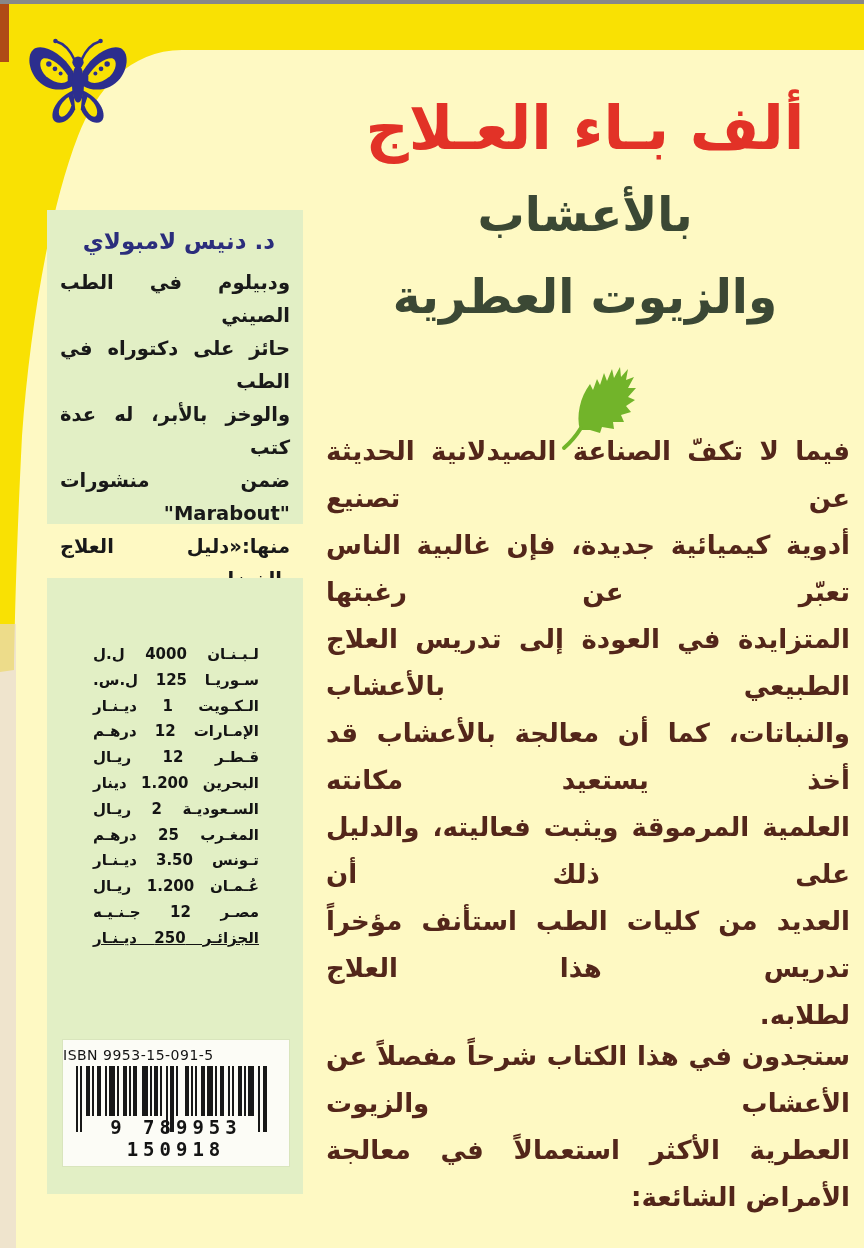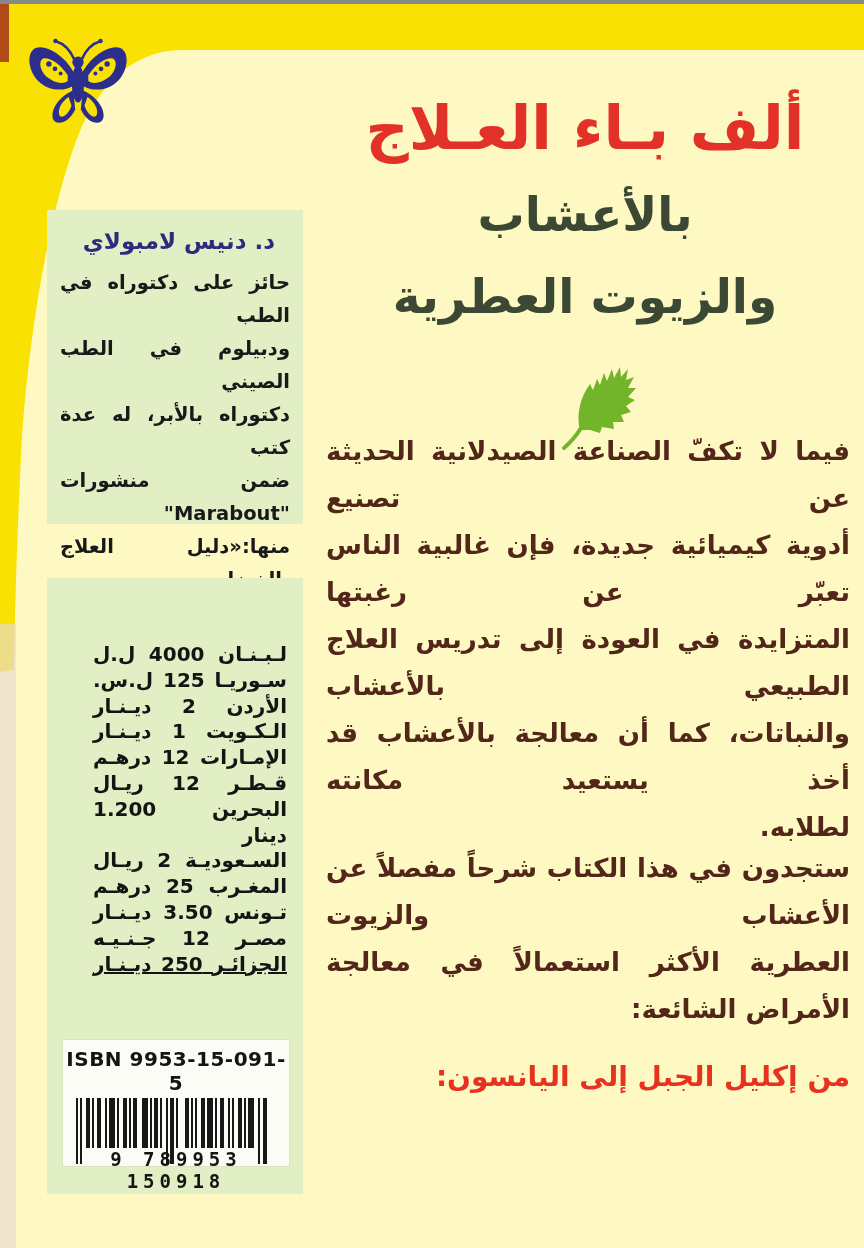--- a/index.html
+++ b/index.html
@@ -24,30 +24,30 @@
   
   .leaf{position:absolute;left:548px;top:350px;width:104px;height:100px;}
   
   .green-box{position:absolute;left:47px;width:256px;background:#e2efc5;}
   .author-box{top:206px;height:314px;}
   .author-name{direction:rtl;text-align:right;padding:18px 28px 0 0;
     font-size:23px;font-weight:800;color:#2b2d7c;}
   .author-bio{direction:rtl;margin-top:12px;padding:0 13px;
     font-size:19.5px;font-weight:700;color:#191919;line-height:33px;}
   .price-box{top:574px;height:616px;}
-  .price-lines{direction:rtl;margin-top:64px;padding:0 16px 0 46px;
-    font-size:20px;font-weight:700;color:#141414;line-height:25.8px;}
+  .price-lines{direction:rtl;margin-top:64px;padding:0 44px 0 46px;
+    font-size:15px;font-weight:700;color:#141414;line-height:25.8px;}
   
   .lines > div{text-align:justify;text-align-last:justify;}
   .lines > div:last-child{text-align-last:right;}
   .force-just > div:last-child{text-align-last:justify;text-decoration:underline;}
   
   .barcode-box{position:absolute;left:16px;top:462px;width:226px;height:126px;
     background:#fcfcf6;box-shadow:0 0 0 1px rgba(0,0,0,.04);}
-  .isbn-label{margin-top:7px;text-align:center;font-size:20px;font-weight:700;
+  .isbn-label{margin-top:7px;text-align:left;font-size:14px;font-weight:400;
     color:#141414;letter-spacing:.5px;font-family:"DejaVu Sans",sans-serif;}
   .bars{position:relative;width:200px;height:74px;margin:3px auto 0;}
   .bar{position:absolute;top:0;background:#181818;}
   .bc-digits{position:absolute;top:50px;left:0;width:100%;text-align:center;
     font-size:19px;font-weight:600;color:#141414;letter-spacing:5px;
     font-family:"DejaVu Sans Mono",monospace;}
   
   .desc{position:absolute;left:326px;top:424px;width:524px;direction:rtl;
     color:#53261a;font-weight:700;}
   .para{font-size:26px;line-height:47px;}
@@ -95,43 +95,43 @@
   </div>
 
   <svg class="leaf" viewBox="0 0 100 100" aria-hidden="true">
     <path fill="#72b42a" d="M30,76 C26,62 30,43 40,30 L43,36 L47,25 L50,31 L54,19 L57,27 L62,15 L64,24 L70,13 L71,23 L78,15 L76,26 L84,23 L78,34 L86,34 L78,43 L85,46 L76,52 L81,58 L71,61 L74,68 L63,68 L64,75 L52,73 L50,79 L40,76 Z"></path>
     <path stroke="#72b42a" stroke-width="4" fill="none" stroke-linecap="round" d="M31,74 C26,82 21,88 14,94"></path>
   </svg>
 
   <div class="green-box author-box">
     <div class="author-name">د. دنيس لامبولاي</div>
     <div class="author-bio lines">
+        <div>ودبيلوم في الطب الصيني</div>
         <div>حائز على دكتوراه في الطب</div>
-        <div>ودبيلوم في الطب الصيني</div>
-        <div>دكتوراه بالأبر، له عدة كتب</div>
+        <div>والوخز بالأبر، له عدة كتب</div>
         <div>ضمن منشورات "Marabout"</div>
         <div>منها:«دليل العلاج بالخضار</div>
         <div>والفواكه والحبوب» و٢٠٠</div>
         <div>وصفة طبيعية للنشاط</div>
         <div>والصحة والطاقة الجنسية».</div>
       </div>
   </div>
 
   <div class="green-box price-box">
     <div class="price-lines lines force-just">
         <div>لـبـنـان 4000 ل.ل</div>
         <div>سـوريـا 125 ل.س.</div>
-        <div>الأردن 2 ديـنـار</div>
         <div>الـكـويت 1 ديـنـار</div>
         <div>الإمـارات 12 درهـم</div>
         <div>قـطـر 12 ريـال</div>
         <div>البحرين 1.200 دينار</div>
         <div>السـعوديـة 2 ريـال</div>
         <div>المغـرب 25 درهـم</div>
         <div>تـونس 3.50 ديـنـار</div>
+        <div>عُـمـان 1.200 ريـال</div>
         <div>مصـر 12 جـنـيـه</div>
         <div>الجزائـر 250 ديـنـار</div>
       </div>
     <div class="barcode-box">
       <div class="isbn-label">ISBN 9953-15-091-5</div>
       <div class="bars">
           <div class="bar" style="left: 186.55px; width: 4.1px; height: 66px;"></div>
           <div class="bar" style="left: 182.45px; width: 2.05px; height: 66px;"></div>
           <div class="bar" style="left: 172.2px; width: 6.15px; height: 50px;"></div>
           <div class="bar" style="left: 168.1px; width: 2.05px; height: 50px;"></div>
@@ -167,20 +167,22 @@
       </div>
     </div>
   </div>
 
   <div class="desc">
     <div class="para lines">
         <div>فيما لا تكفّ الصناعة الصيدلانية الحديثة عن تصنيع</div>
         <div>أدوية كيميائية جديدة، فإن غالبية الناس تعبّر عن رغبتها</div>
         <div>المتزايدة في العودة إلى تدريس العلاج الطبيعي بالأعشاب</div>
         <div>والنباتات، كما أن معالجة بالأعشاب قد أخذ يستعيد مكانته</div>
+        <div>العلمية المرموقة ويثبت فعاليته، والدليل على ذلك أن</div>
+        <div>العديد من كليات الطب استأنف مؤخراً تدريس هذا العلاج</div>
         <div>لطلابه.</div>
       </div>
     <div class="para para2 lines">
         <div>ستجدون في هذا الكتاب شرحاً مفصلاً عن الأعشاب والزيوت</div>
         <div>العطرية الأكثر استعمالاً في معالجة الأمراض الشائعة:</div>
       </div>
 
     <div class="sec-head">من إكليل الجبل إلى اليانسون:</div>
 
   </div>

